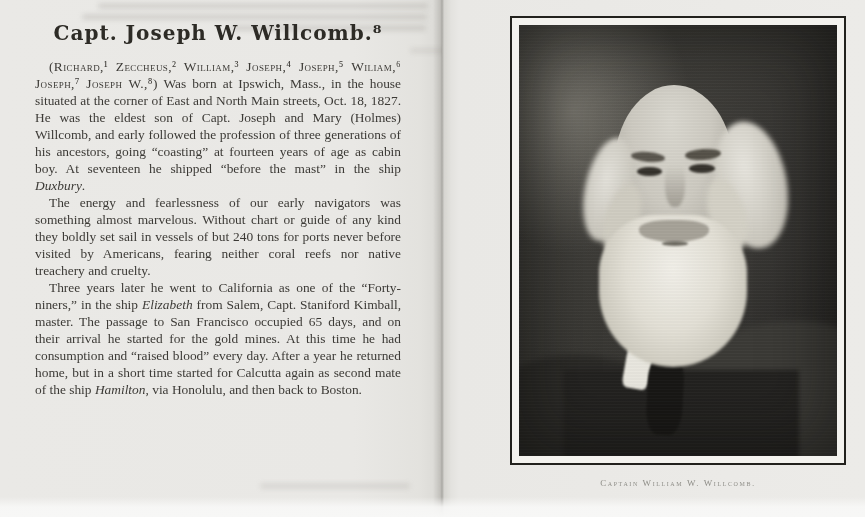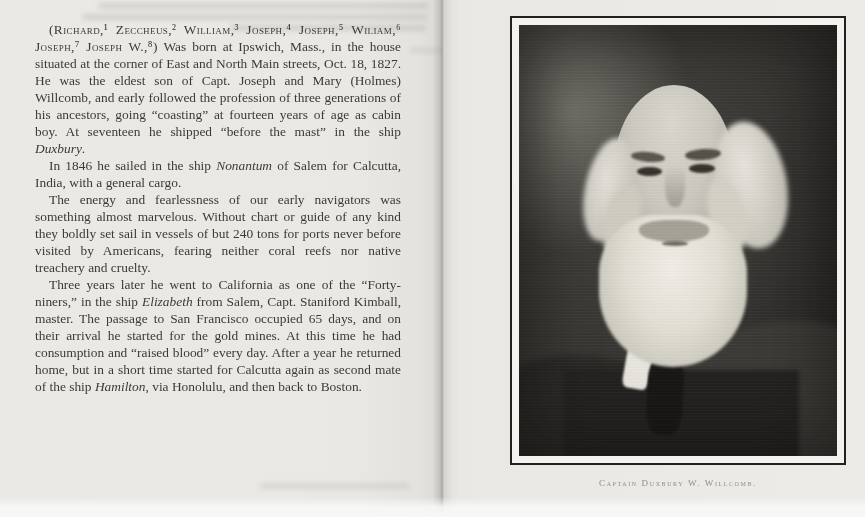--- a/index.html
+++ b/index.html
@@ -122,24 +122,24 @@
 <div class="left-page">
   <div class="ghosts">
     <div class="ghost g1"></div>
     <div class="ghost g2"></div>
     <div class="ghost g3"></div>
     <div class="ghost g4"></div>
   </div>
   <div class="ghost-b"></div>
 
   <div class="text-block">
+    <h1 class="chapter-title">Capt. Joseph W. Willcomb.⁸</h1>
 
     <p class="para"><span class="sc">(Richard,¹ Zeccheus,² William,³ Joseph,⁴ Joseph,⁵ Wiliam,⁶ Joseph,⁷ Joseph W.,⁸)</span><span> Was born at Ipswich, Mass., in the house situated at the corner of East and North Main streets, Oct. 18, 1827. He was the eldest son of Capt. Joseph and Mary (Holmes) Willcomb, and early followed the profession of three generations of his ancestors, going “coasting” at fourteen years of age as cabin boy. At seventeen he shipped “before the mast” in the ship </span><i>Duxbury</i><span>.</span></p>
 
-    <p class="para"><span>In 1846 he sailed in the ship </span><i>Nonantum</i><span> of Salem for Calcutta, India, with a general cargo.</span></p>
 
     <p class="para"><span>The energy and fearlessness of our early navigators was something almost marvelous. Without chart or guide of any kind they boldly set sail in vessels of but 240 tons for ports never before visited by Americans, fearing neither coral reefs nor native treachery and cruelty.</span></p>
 
     <p class="para"><span>Three years later he went to California as one of the “Forty-niners,” in the ship </span><i>Elizabeth</i><span> from Salem, Capt. Staniford Kimball, master. The passage to San Francisco occupied 65 days, and on their arrival he started for the gold mines. At this time he had consumption and “raised blood” every day. After a year he returned home, but in a short time started for Calcutta again as second mate of the ship </span><i>Hamilton</i><span>, via Honolulu, and then back to Boston.</span></p>
   </div>
 </div>
 
 <div class="right-page"></div>
 <div class="gutter"></div>
 
@@ -161,15 +161,15 @@
     <div class="eye-r"></div>
     <div class="nose"></div>
     <div class="beard"></div>
     <div class="mustache"></div>
     <div class="mouth"></div>
     <div class="grain"></div>
     <div class="vignette"></div>
   </div>
 </div>
 
-<div class="photo-caption">Captain Duxbury W. Willcomb.</div>
+<div class="photo-caption">Captain William W. Willcomb.</div>
 
 <div class="bottom-edge"></div>
 
 </body></html>

